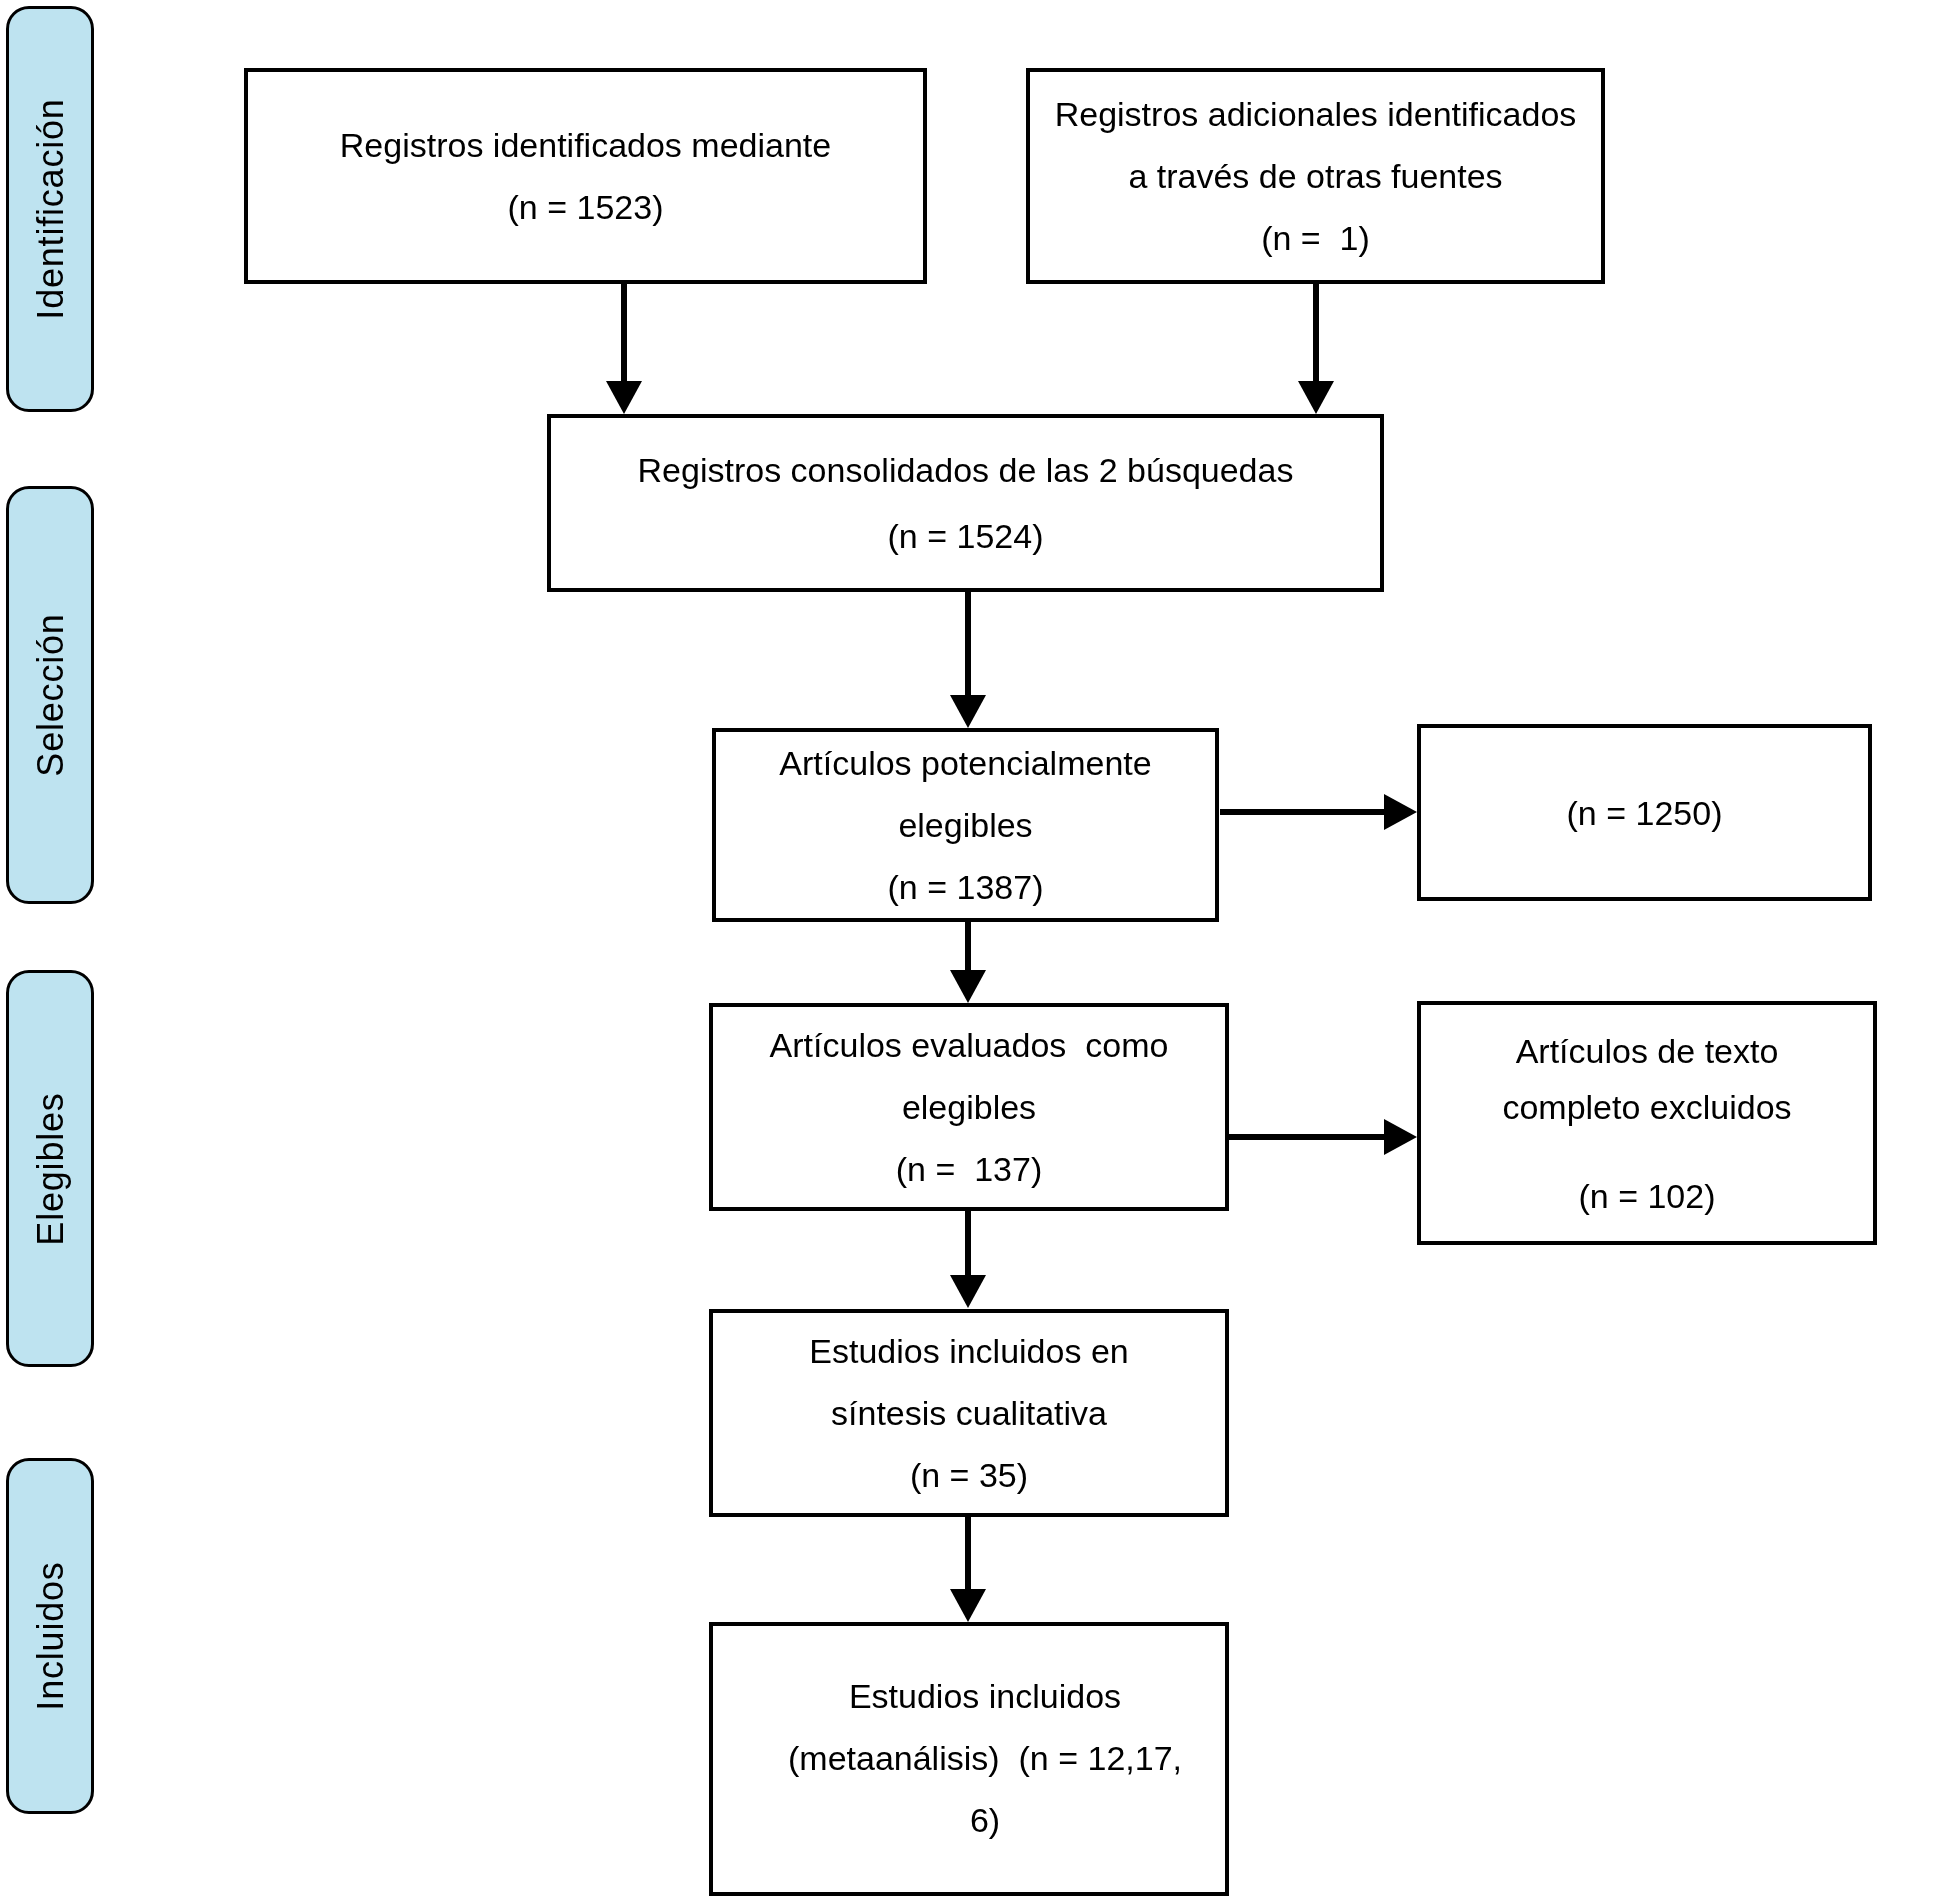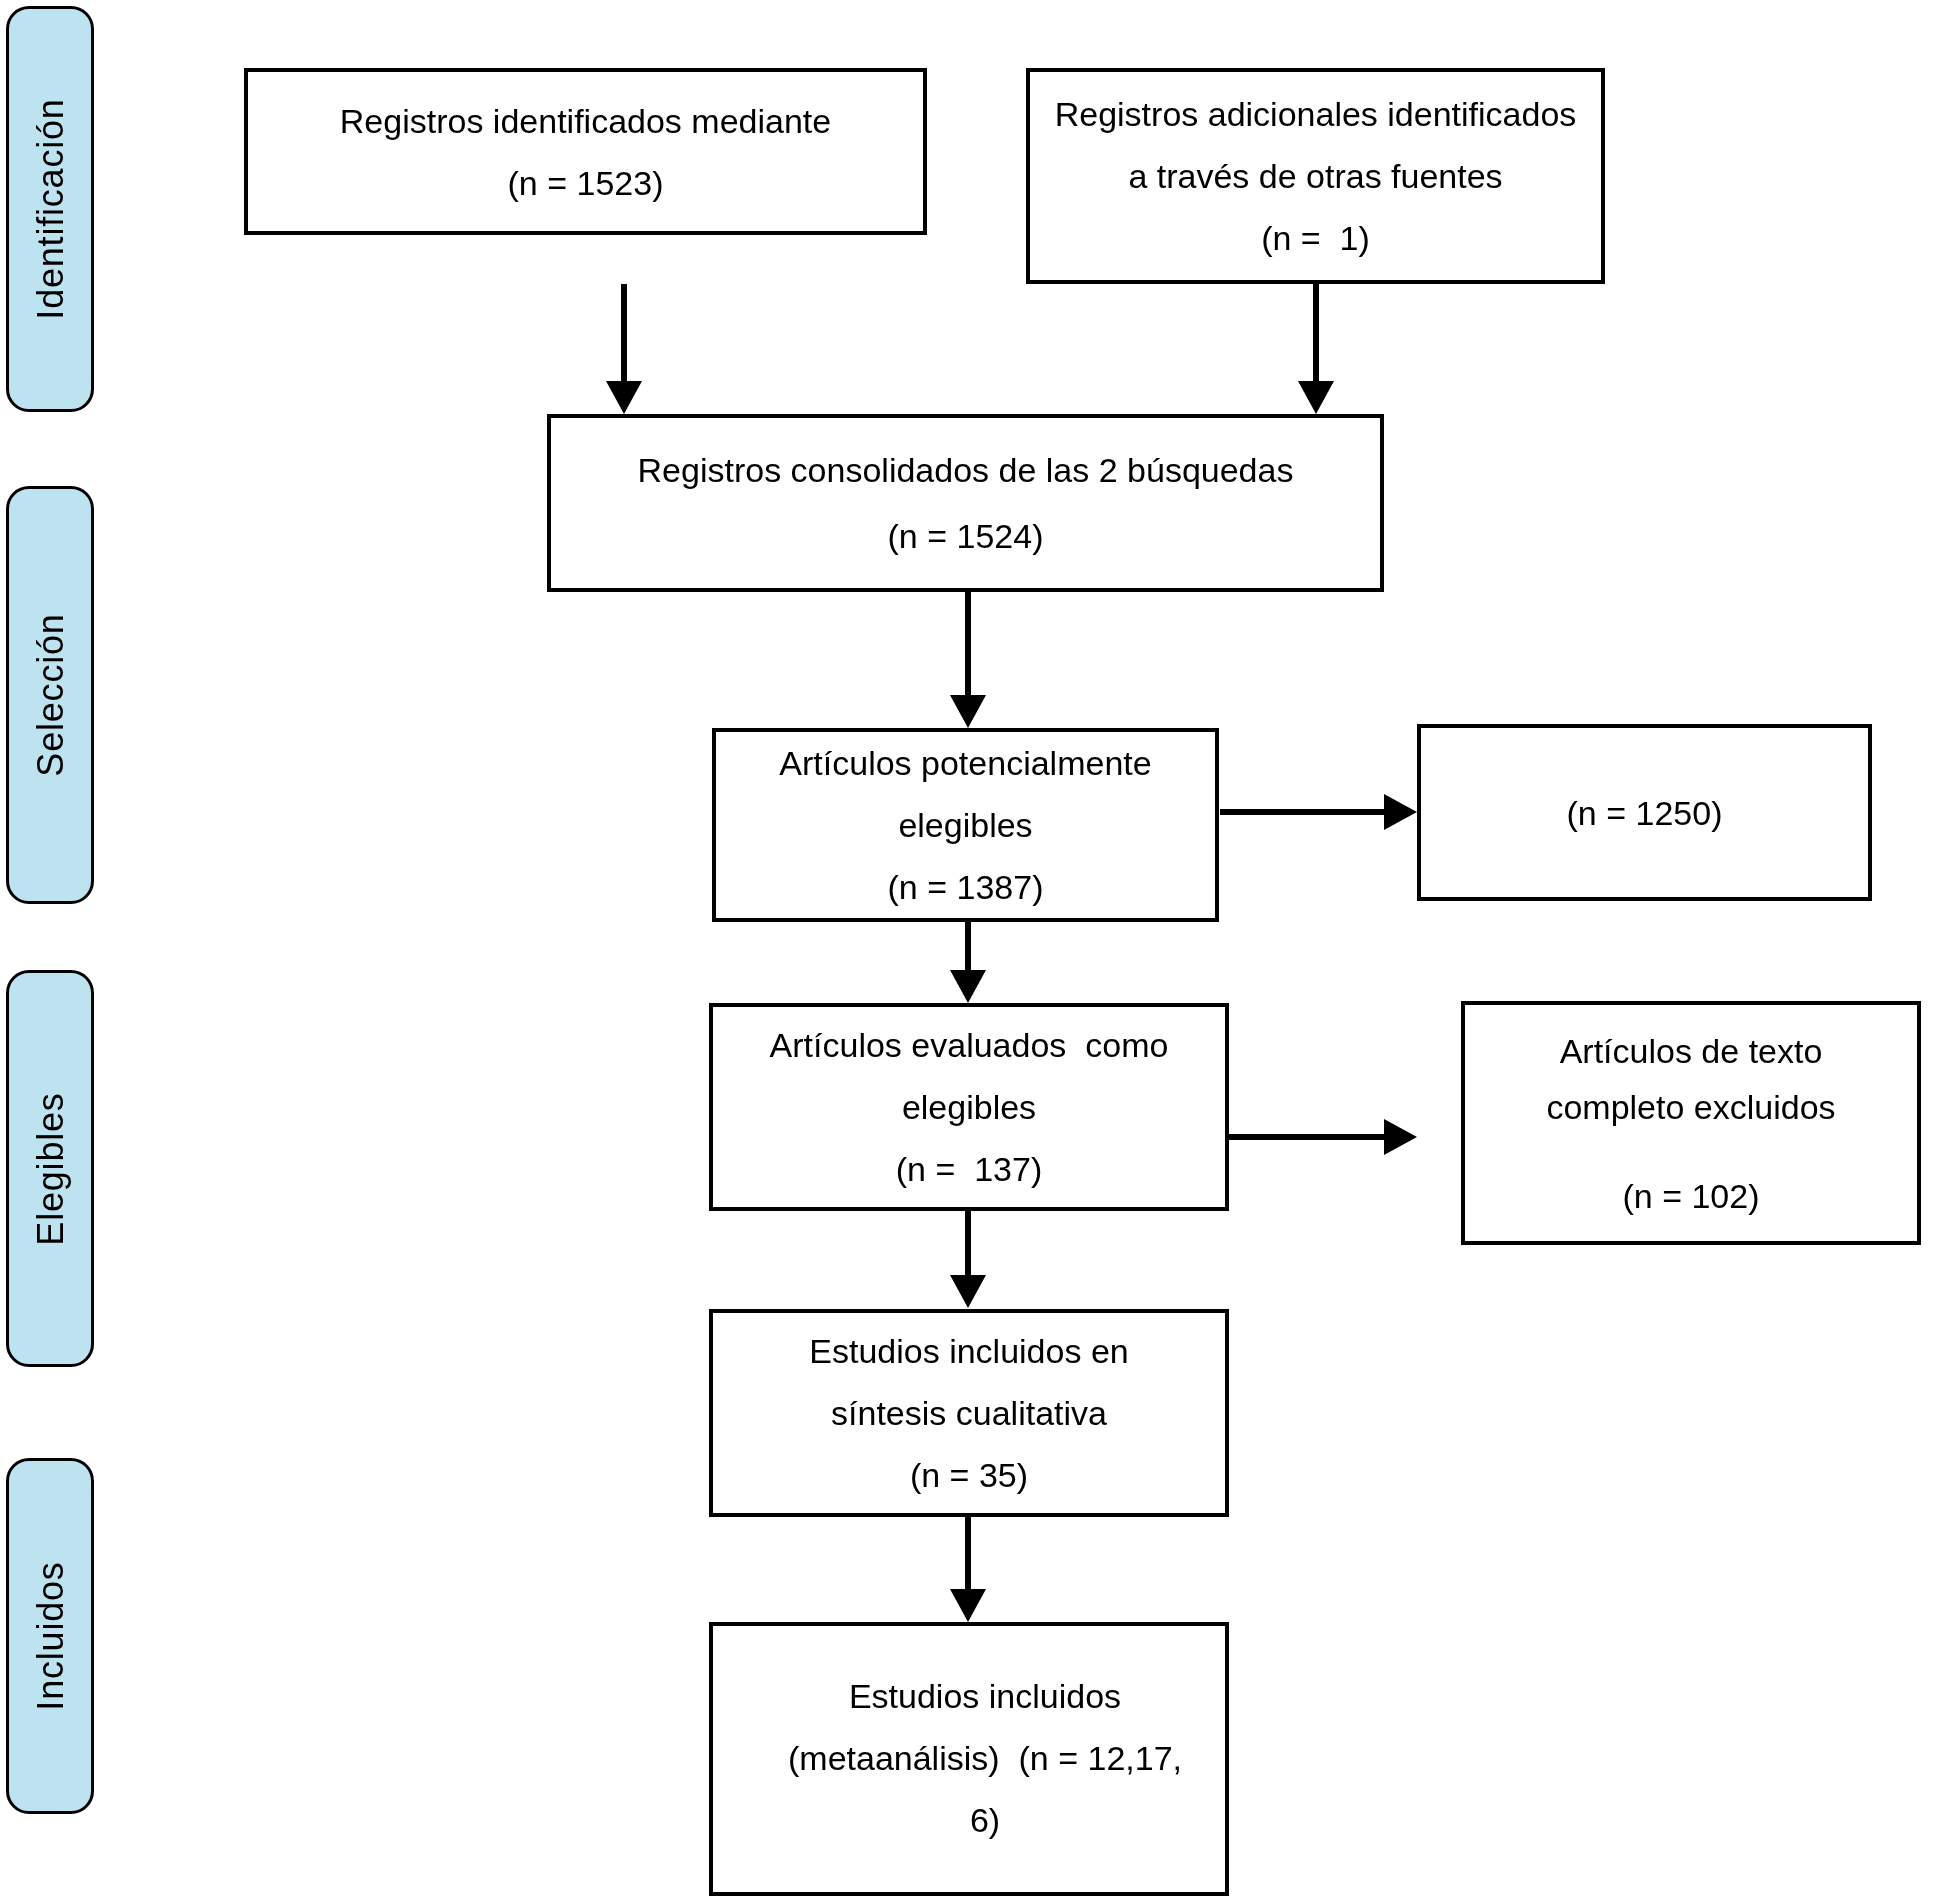--- a/index.html
+++ b/index.html
@@ -78,21 +78,21 @@
   <div class="stage" style="top:486px; height:418px;">
     <span class="label">Selección</span>
   </div>
   <div class="stage" style="top:970px; height:397px;">
     <span class="label">Elegibles</span>
   </div>
   <div class="stage" style="top:1458px; height:356px;">
     <span class="label">Incluidos</span>
   </div>
 
-  <div class="fbox" style="left:244px; top:68px; width:683px; height:167px;text-align:right;">
+  <div class="fbox" style="left:244px; top:68px; width:683px; height:216px;text-align:right;">
     <span class="line">Registros identificados mediante</span>
     <span class="line">(n = 1523)</span>
   </div>
   <div class="fbox" style="left:1026px; top:68px; width:579px; height:216px;">
     <span class="line">Registros adicionales identificados</span>
     <span class="line">a través de otras fuentes</span>
     <span class="line">(n =  1)</span>
   </div>
 
   <div class="fbox lh85" style="left:547px; top:414px; width:837px; height:178px;">
@@ -109,21 +109,21 @@
   <div class="fbox" style="left:1417px; top:724px; width:455px; height:177px;">
     <span class="line">(n = 1250)</span>
   </div>
 
   <div class="fbox" style="left:709px; top:1003px; width:520px; height:208px;">
     <span class="line">Artículos evaluados  como</span>
     <span class="line">elegibles</span>
     <span class="line">(n =  137)</span>
   </div>
 
-  <div class="fbox lh72" style="left:1417px; top:1001px; width:460px; height:244px;margin-left:44px;">
+  <div class="fbox lh72" style="left:1417px; top:1001px; width:460px; height:244px;">
     <span class="line">Artículos de texto</span>
     <span class="line">completo excluidos</span>
     <span class="line gap-top">(n = 102)</span>
   </div>
 
   <div class="fbox" style="left:709px; top:1309px; width:520px; height:208px;">
     <span class="line">Estudios incluidos en</span>
     <span class="line">síntesis cualitativa</span>
     <span class="line">(n = 35)</span>
   </div>

